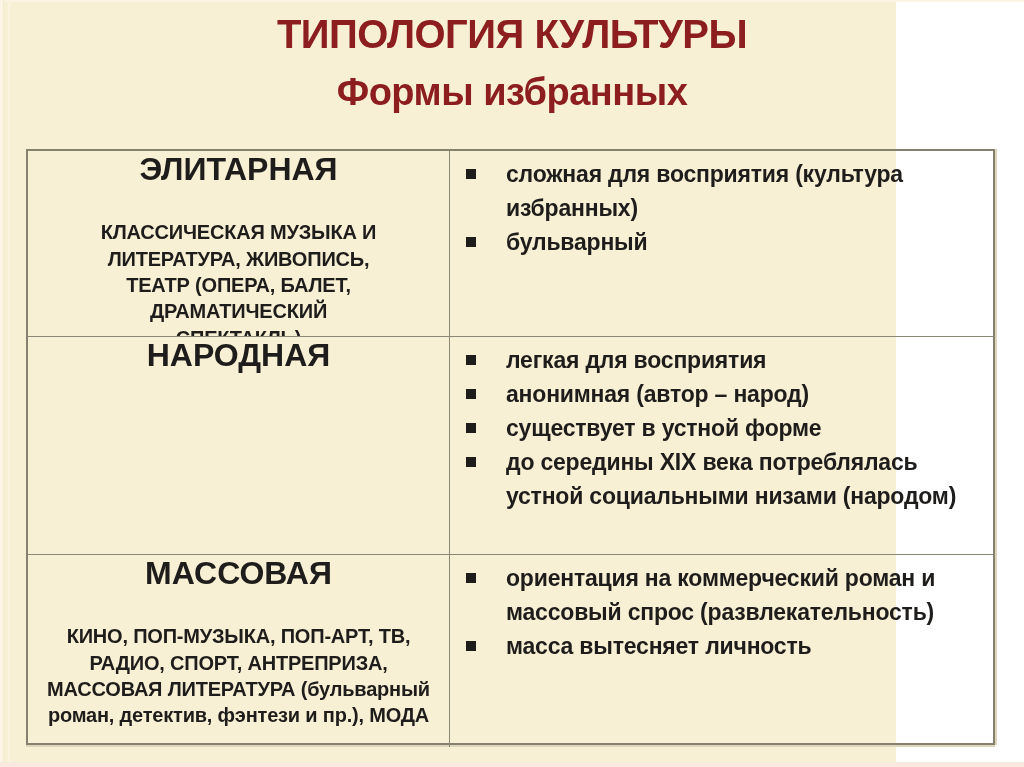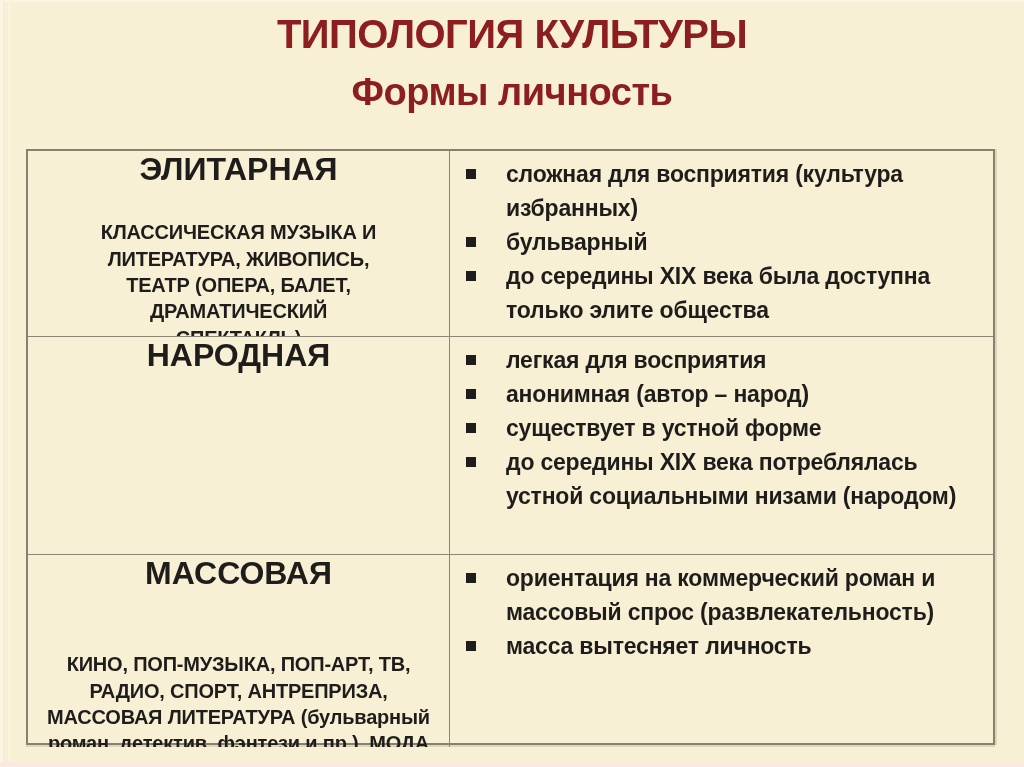--- a/index.html
+++ b/index.html
@@ -6,21 +6,21 @@
 
   html, body {
     width: 1024px;
     height: 767px;
     overflow: hidden;
     font-family: "Liberation Sans", "DejaVu Sans", sans-serif;
   }
 
   .slide {
     position: relative;
-    width: 1024px;
+    width: 896px;
     height: 767px;
     background: #f8f0d4;
   }
 
   
   .edge-left {
     position: absolute; left: 0; top: 0; width: 4px; height: 767px;
     background: #fcf5e6;
     border-right: 1px solid #f3ead0;
   }
@@ -68,21 +68,21 @@
     box-shadow: 0 2px 0 #ddd6ba, 2px 0 0 #ddd6ba;
     color: #1f1d1b;
   }
 
   .cell {
     border-right: 1px solid #8b8776;
     border-bottom: 1px solid #8b8776;
     overflow: hidden;
   }
   .cell.last-col { border-right: none; }
-  .cell.last-row { border-bottom: none; gap: 28px; }
+  .cell.last-row { border-bottom: none; }
 
   .form-cell {
     display: flex;
     flex-direction: column;
     align-items: center;
     text-align: center;
   }
 
   .form-name {
     font-size: 32px;
@@ -128,43 +128,39 @@
 </head>
 <body>
 
 <div class="slide">
   <div class="edge-top"></div>
   <div class="edge-left"></div>
   <div class="edge-left-inner"></div>
 
   <div class="header">
     <div class="title">ТИПОЛОГИЯ КУЛЬТУРЫ</div>
-    <div class="subtitle">Формы личность</div>
+    <div class="subtitle">Формы избранных</div>
   </div>
 
   <div class="culture-table">
 
     <div class="cell form-cell r1">
       <div class="form-name">ЭЛИТАРНАЯ</div>
       <div class="form-examples">КЛАССИЧЕСКАЯ МУЗЫКА И ЛИТЕРАТУРА, ЖИВОПИСЬ, ТЕАТР (ОПЕРА, БАЛЕТ, ДРАМАТИЧЕСКИЙ СПЕКТАКЛЬ)</div>
     </div>
     <div class="cell last-col features-cell">
       <ul class="features-list">
         <li>
           <span class="bullet-square"></span>
           <span class="li-text">сложная для восприятия (культура избранных)</span>
         </li>
         <li>
           <span class="bullet-square"></span>
           <span class="li-text">бульварный</span>
         </li>
-        <li>
-          <span class="bullet-square"></span>
-          <span class="li-text">до середины XIX века была доступна только элите общества</span>
-        </li>
       </ul>
     </div>
 
     <div class="cell form-cell r2">
       <div class="form-name">НАРОДНАЯ</div>
     </div>
     <div class="cell last-col features-cell">
       <ul class="features-list">
         <li>
           <span class="bullet-square"></span>

